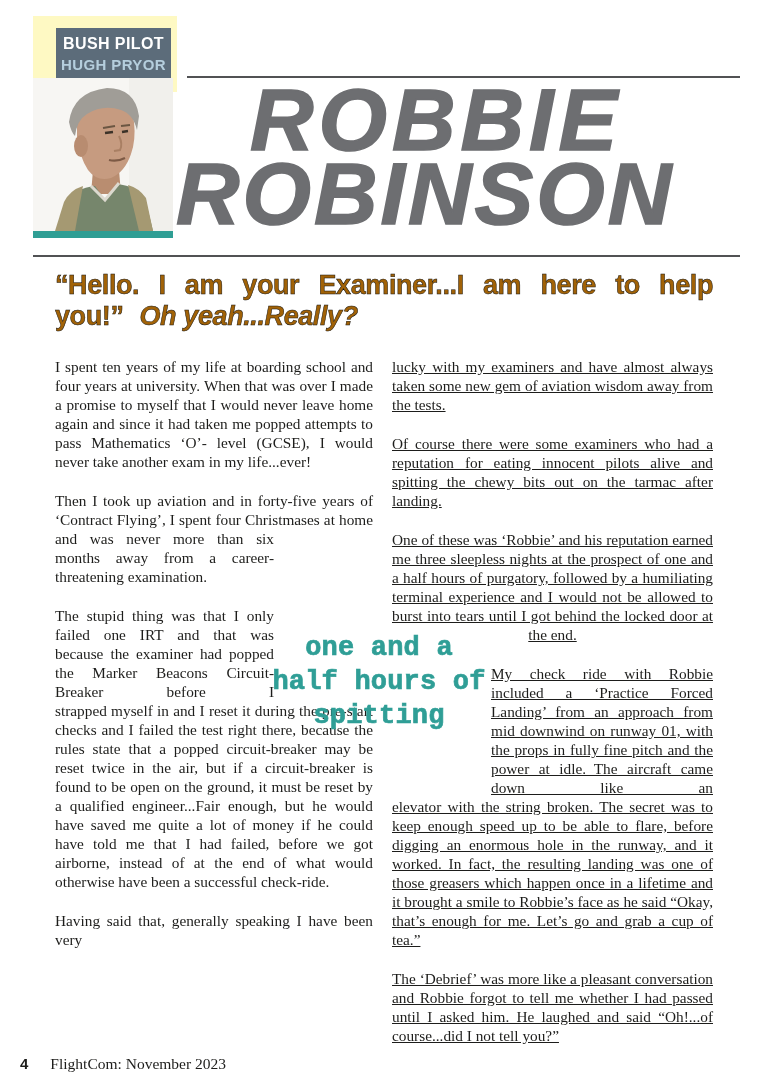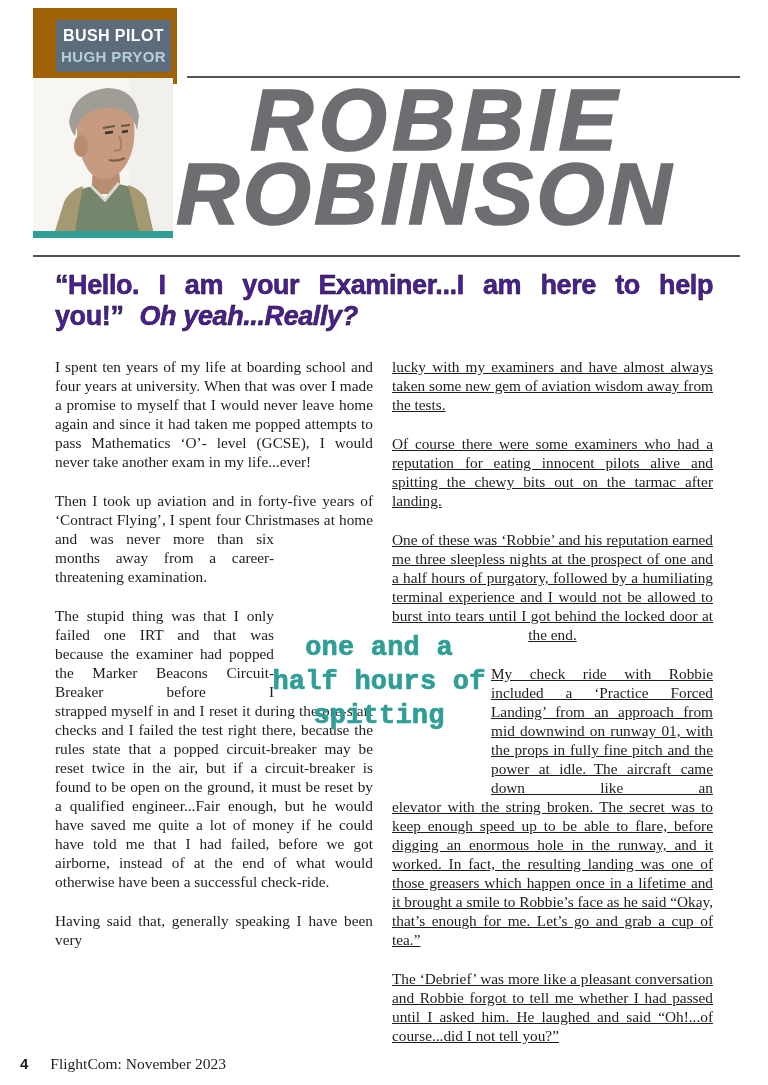--- a/index.html
+++ b/index.html
@@ -2,21 +2,21 @@
 <html><head>
 <meta charset="utf-8">
 <style>
   html,body{margin:0;padding:0;background:#e8e8e8;}
   .page{
     position:relative;width:768px;height:1085px;margin:0 auto;
     background:#ffffff;overflow:hidden;
     font-family:"Liberation Serif",serif;color:#1d1d1b;
   }
   
-  .badge{position:absolute;left:33px;top:8px;width:144px;height:76px;background:#a16207;}
+  .badge{position:absolute;left:33px;top:16px;width:144px;height:76px;background:#fef9c3;}
   .badge-inner{
     position:absolute;left:23px;top:12px;width:115px;height:52px;background:#5c6c7a;
     display:flex;flex-direction:column;align-items:center;justify-content:center;
     font-family:"Liberation Sans",sans-serif;font-weight:bold;letter-spacing:.4px;
   }
   .badge-line1{font-size:16px;color:#ffffff;line-height:1.3;}
   .badge-line2{font-size:15px;color:#b5cedd;line-height:1.3;}
   
   .rule{position:absolute;background:#515254;}
   .rule-top{left:187px;top:76px;width:553px;height:2px;}
@@ -30,21 +30,21 @@
     position:absolute;font-family:"Liberation Sans",sans-serif;
     font-weight:bold;font-style:italic;color:#6d6e71;
     -webkit-text-stroke:1.6px #6d6e71;
     font-size:88px;line-height:1;white-space:nowrap;
   }
   .t1{left:250px;top:76px;letter-spacing:5px;}
   .t2{left:176px;top:150px;letter-spacing:3px;}
   
   .headline{
     position:absolute;left:55px;top:270px;width:658px;
-    font-family:"Liberation Sans",sans-serif;font-weight:bold;color:#4c1d95;
+    font-family:"Liberation Sans",sans-serif;font-weight:bold;color:#a16207;
     font-size:27px;line-height:31px;letter-spacing:-0.4px;
     -webkit-text-stroke:.5px #111111;
   }
   .hl1{text-align:justify;text-align-last:justify;}
   .hl-it{font-style:italic;margin-left:16px;}
   
   .col{position:absolute;top:357px;font-size:15.3px;line-height:19px;}
   .col p{margin:0 0 20px 0;text-align:justify;}
   .col-left{left:55px;width:318px;}
   .col-right{left:392px;width:321px;text-decoration:underline;}

